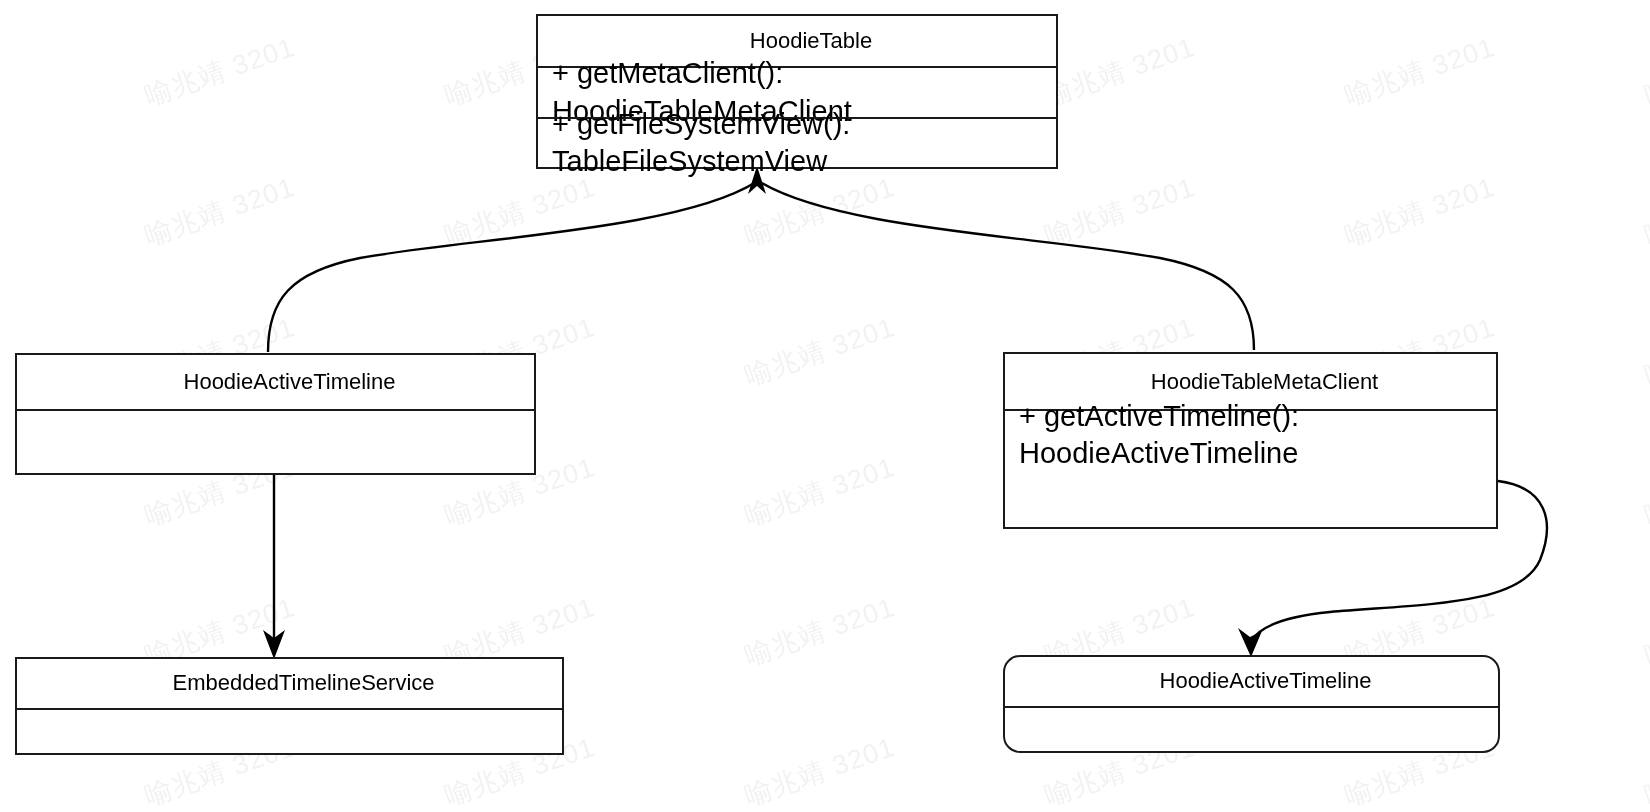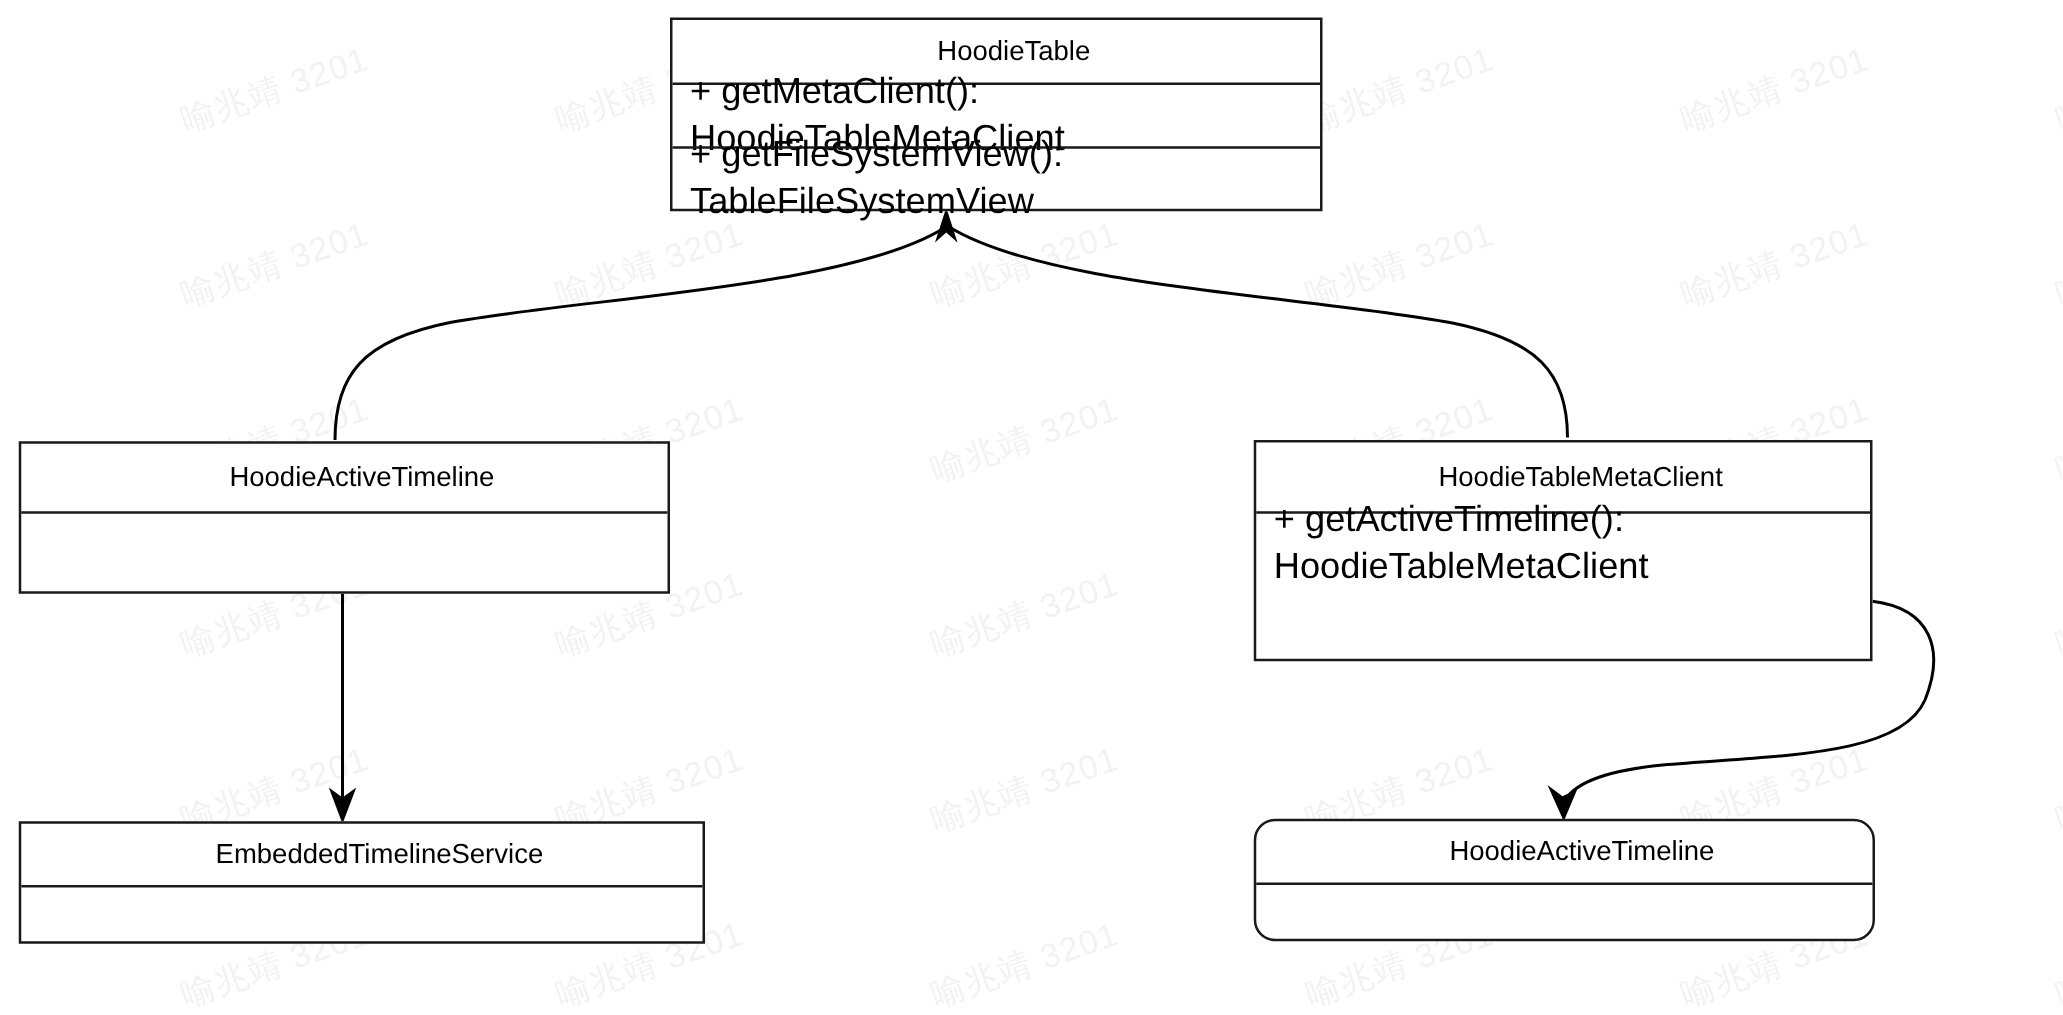--- a/index.html
+++ b/index.html
@@ -193,21 +193,21 @@
   </div>
 
   <div class="uml-class" id="class-table-file-system-view">
     <div class="uml-class-name">HoodieActiveTimeline</div>
     <div class="uml-compartment empty"></div>
   </div>
 
   <div class="uml-class" id="class-hoodie-table-meta-client">
     <div class="uml-class-name">HoodieTableMetaClient</div>
     <div class="uml-compartment c-methods-1">
-      <div class="uml-member">+ getActiveTimeline(): HoodieTableMetaClient</div>
+      <div class="uml-member">+ getActiveTimeline(): HoodieActiveTimeline</div>
     </div>
   </div>
 
   <div class="uml-class" id="class-embedded-timeline-service">
     <div class="uml-class-name">EmbeddedTimelineService</div>
     <div class="uml-compartment empty"></div>
   </div>
 
   <div class="uml-class" id="class-hoodie-active-timeline">
     <div class="uml-class-name">HoodieActiveTimeline</div>

